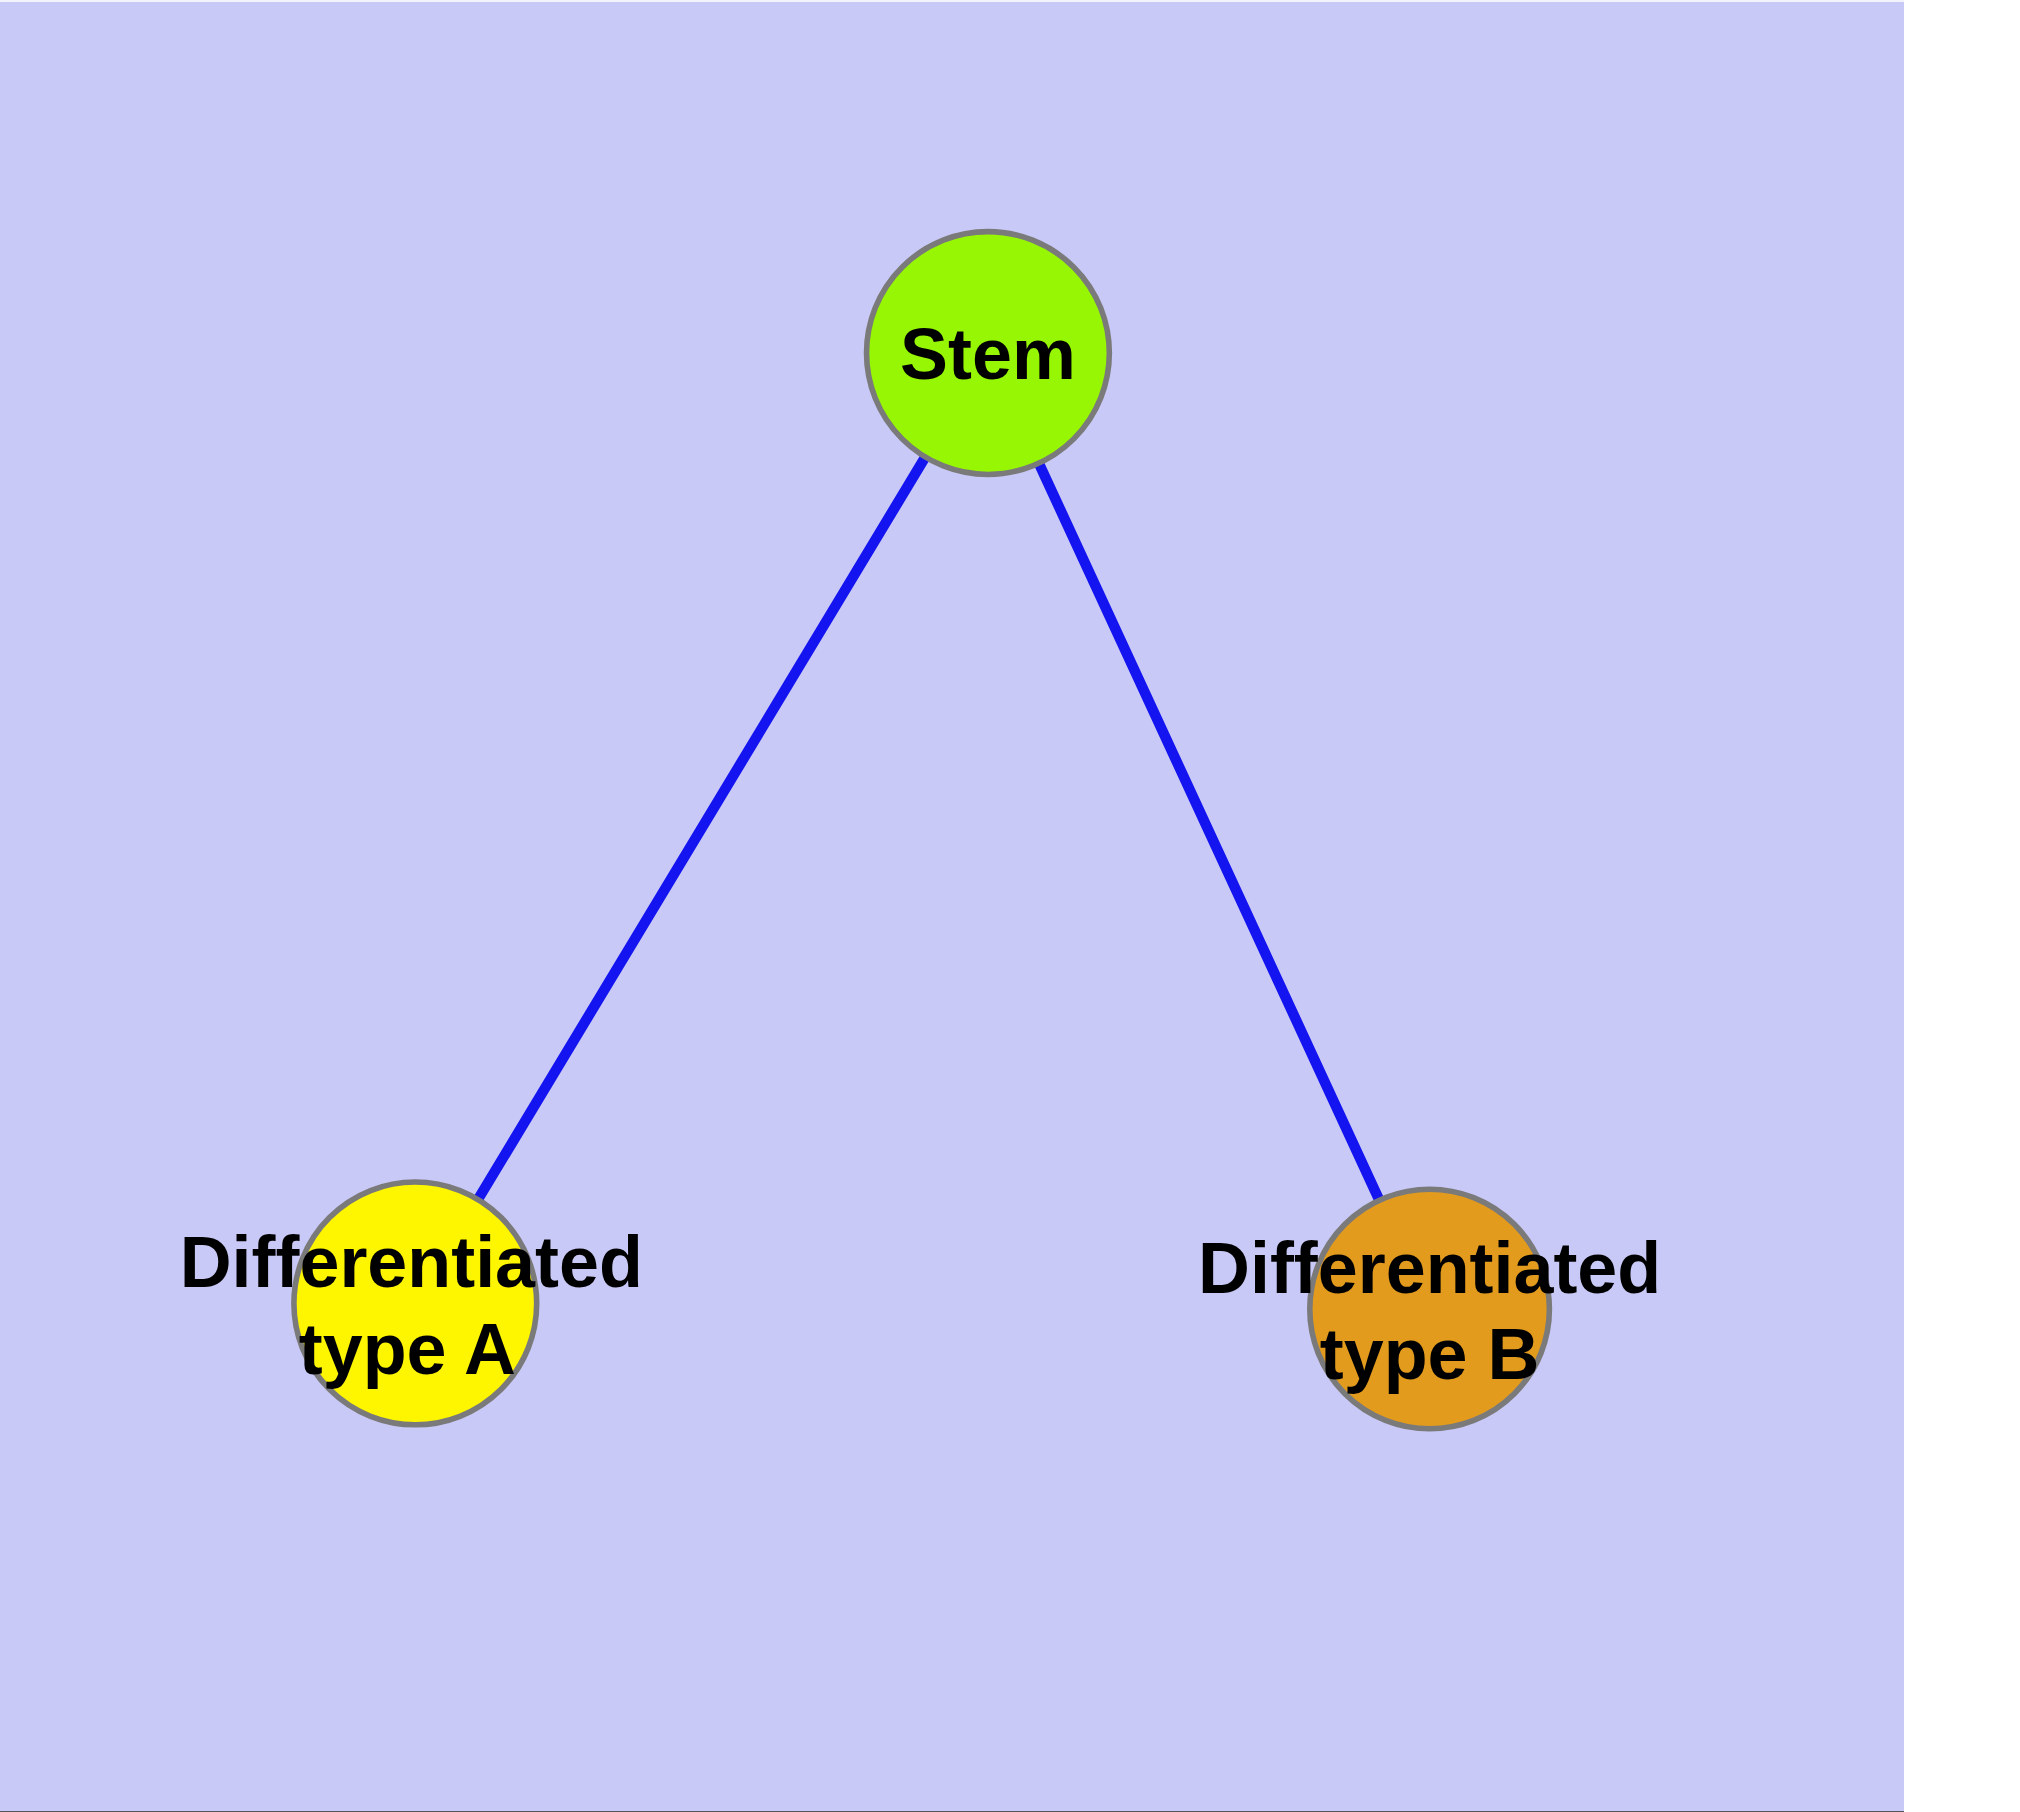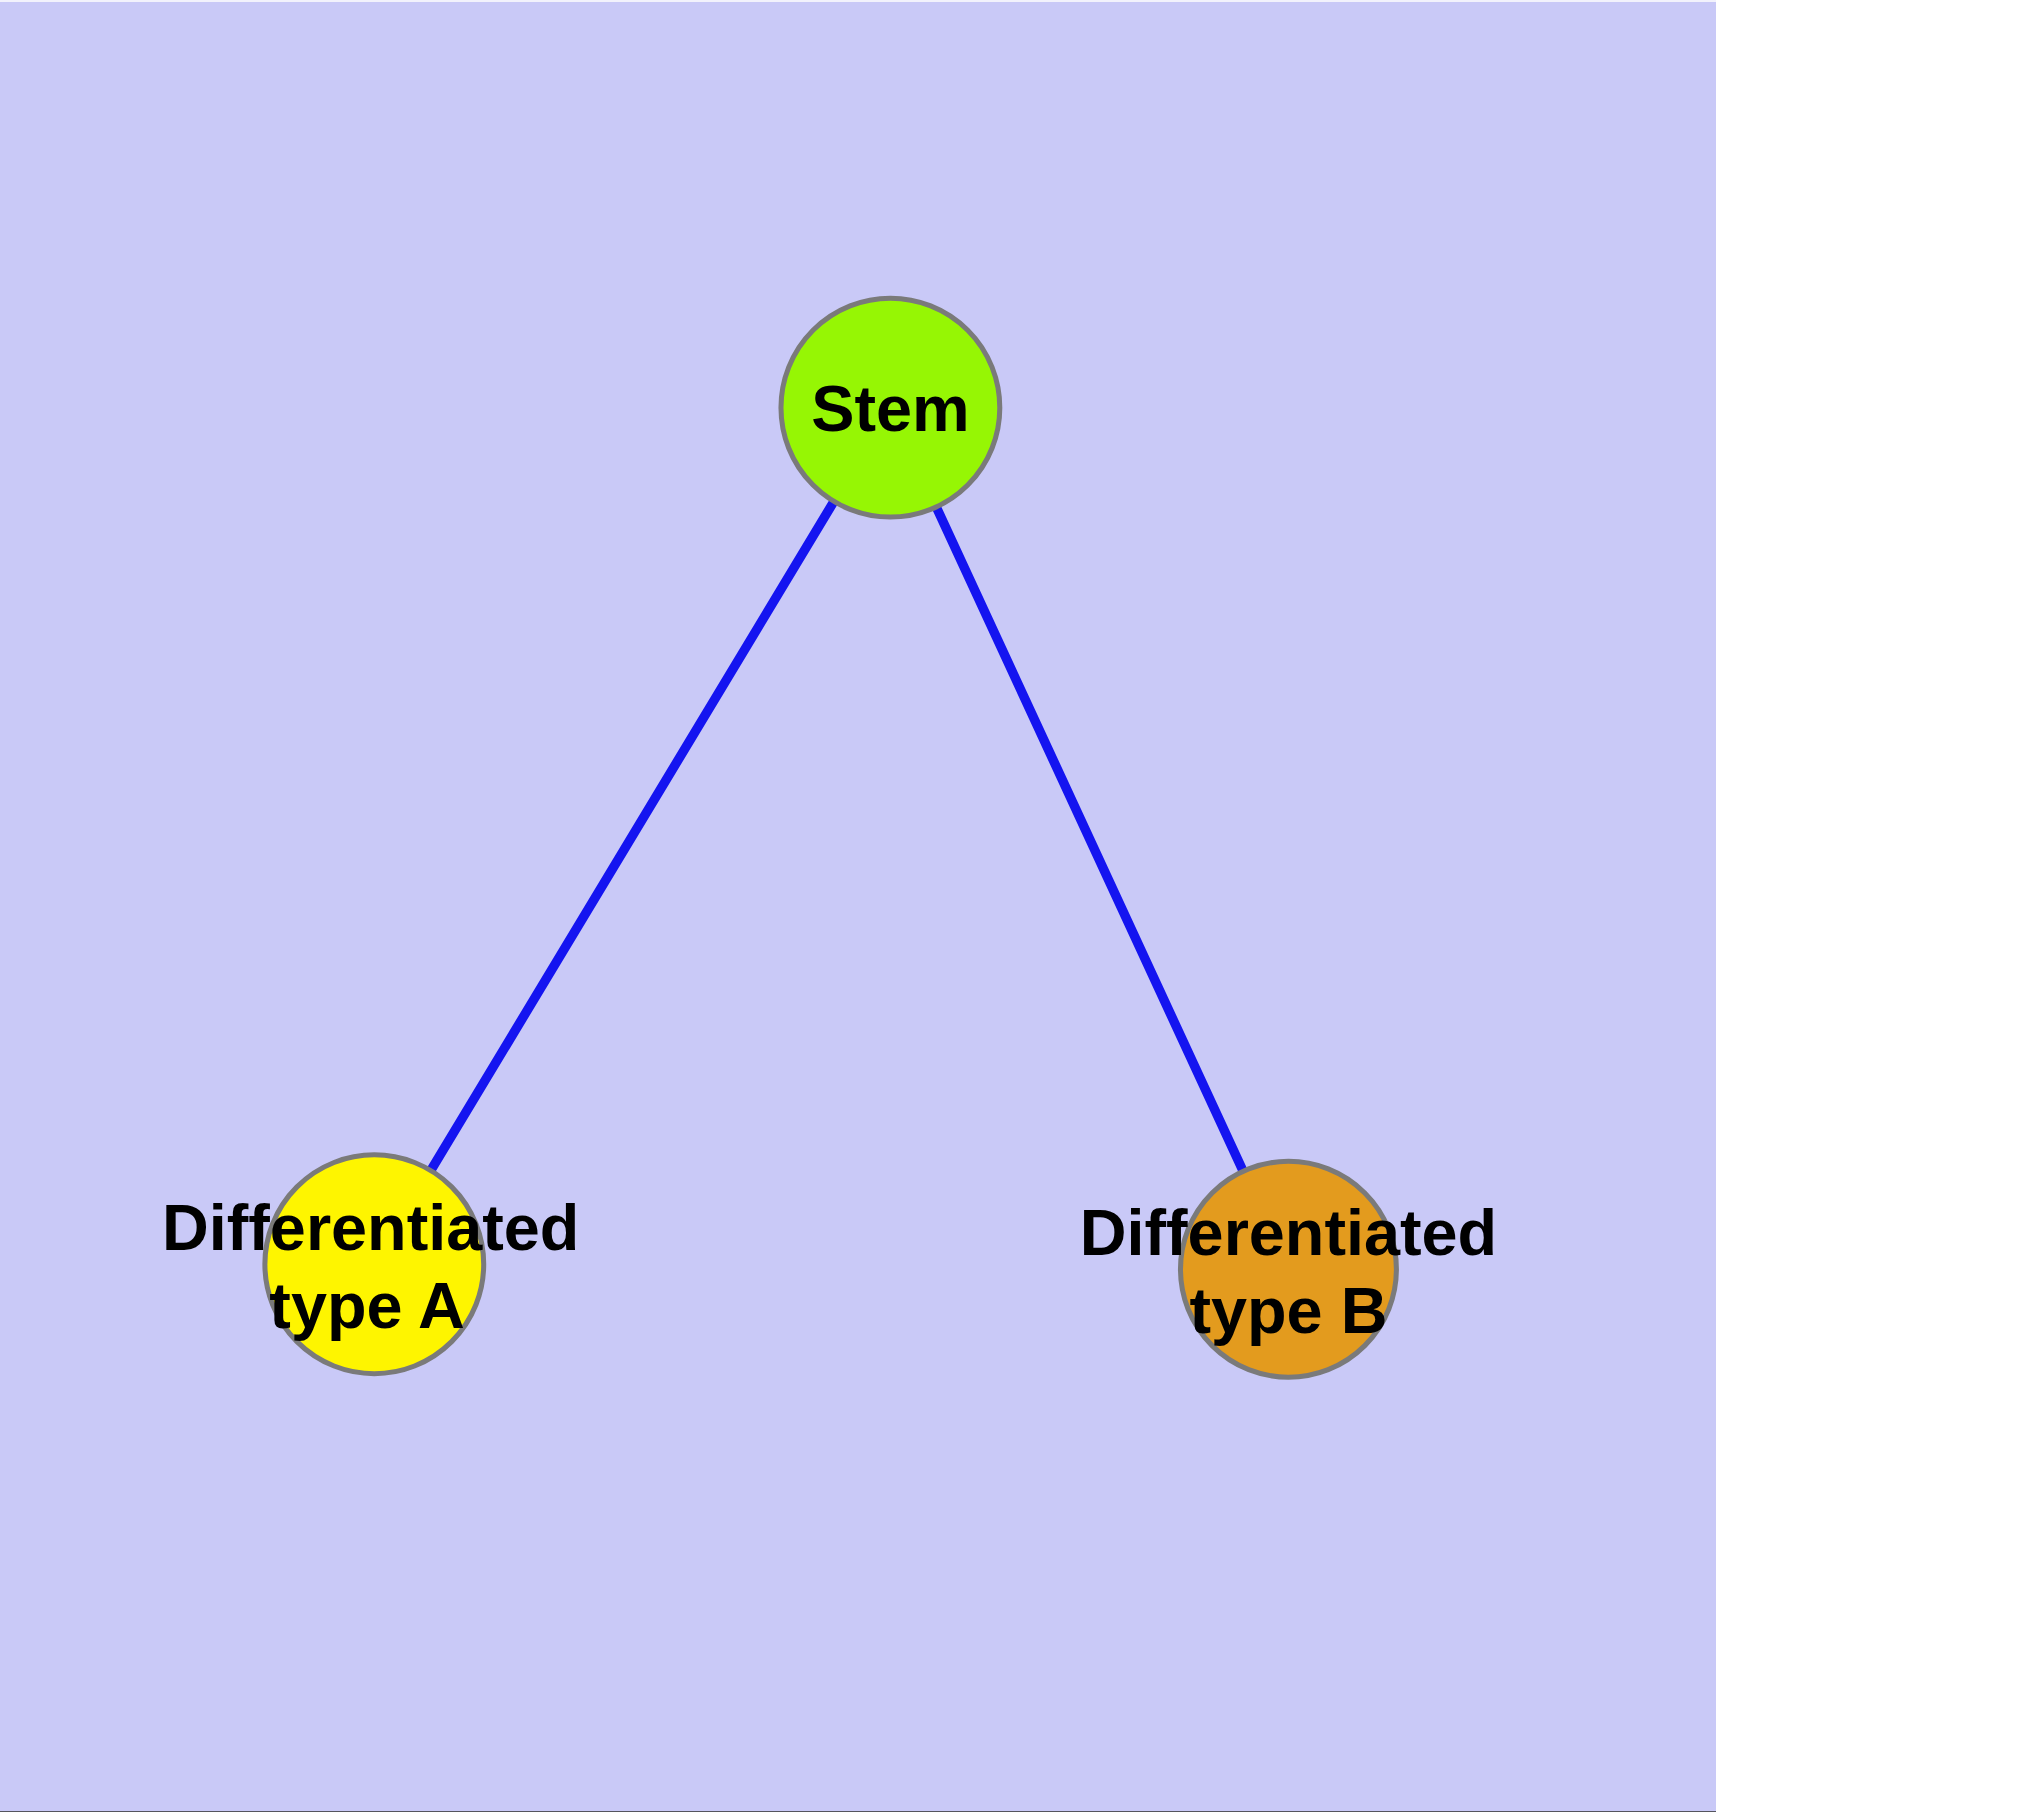--- a/index.html
+++ b/index.html
@@ -2,21 +2,21 @@
 <html style="font-size:13.6px"><head>
 <meta charset="utf-8">
 <style>
   html, body {
     margin: 0;
     padding: 0;
     background: #ffffff;
   }
   .canvas {
     position: relative;
-    width: 1716px;
+    width: 1904px;
     height: 1812px;
     box-sizing: border-box;
     background: #C9C9F7;
     border-top: 2.5px solid #F2F2FC;
     border-bottom: 1.7px solid #55555E;
     overflow: hidden;
   }
   .canvas svg {
     display: block;
     width: 100%;

